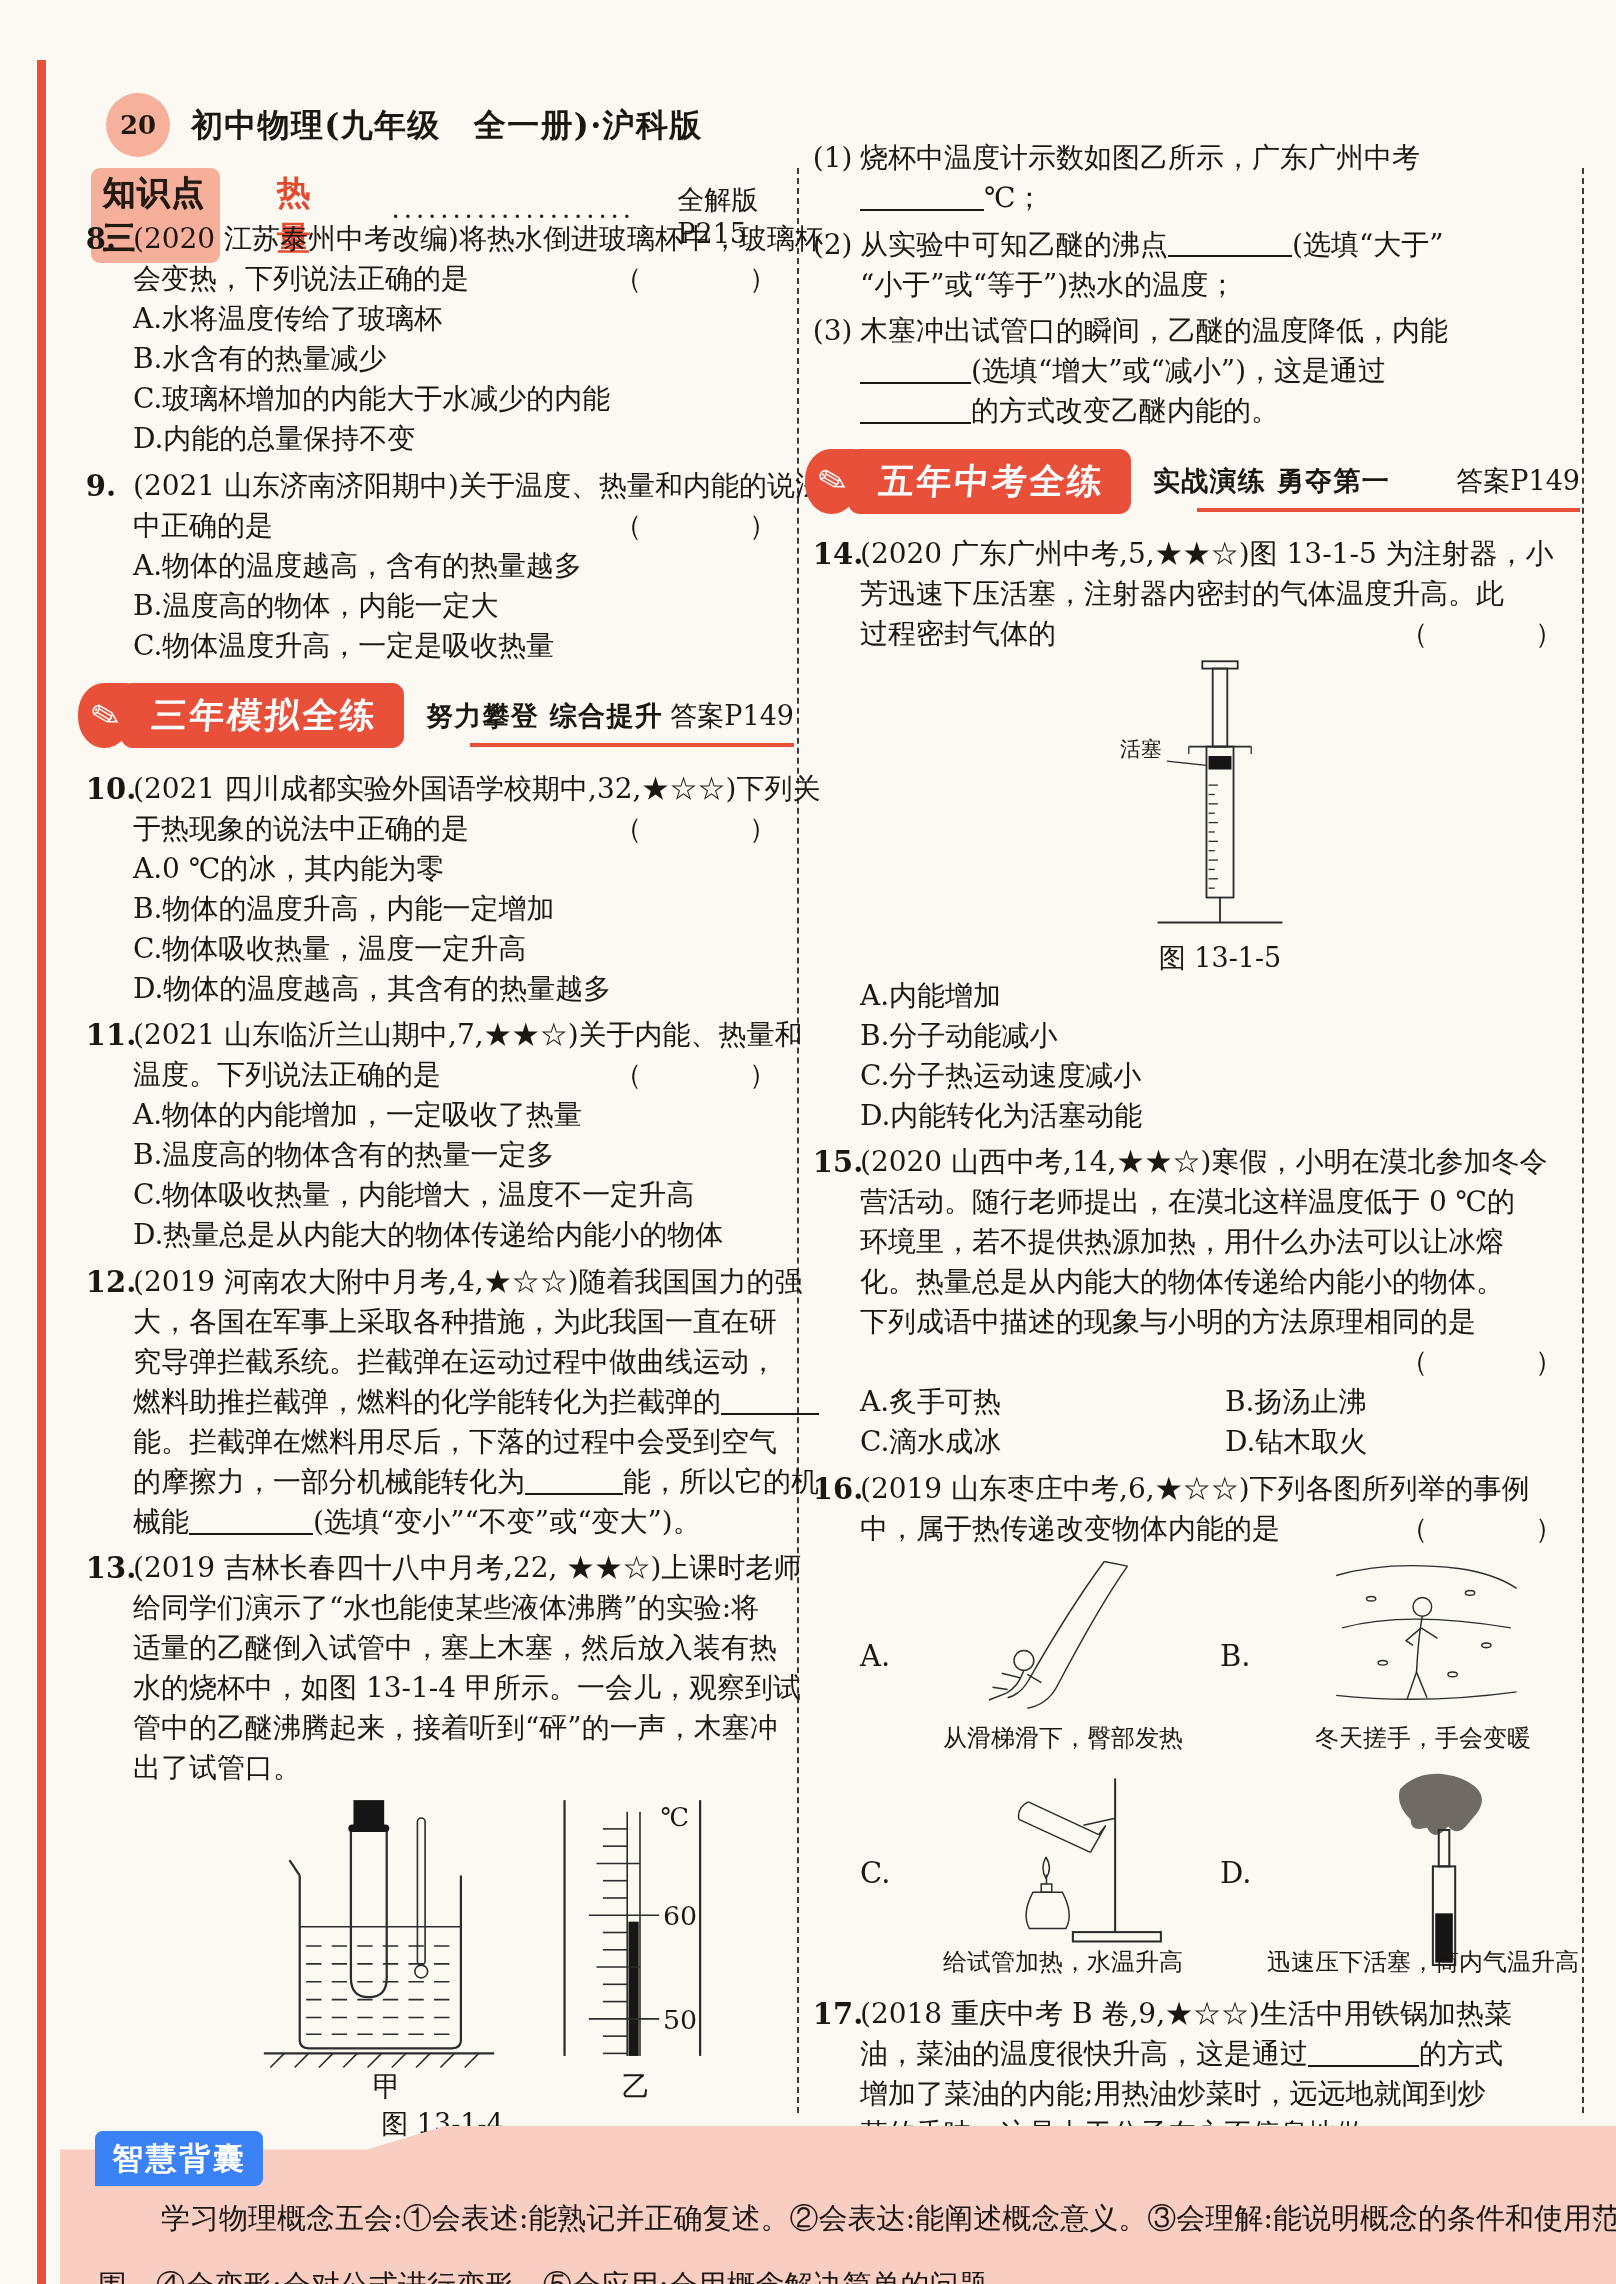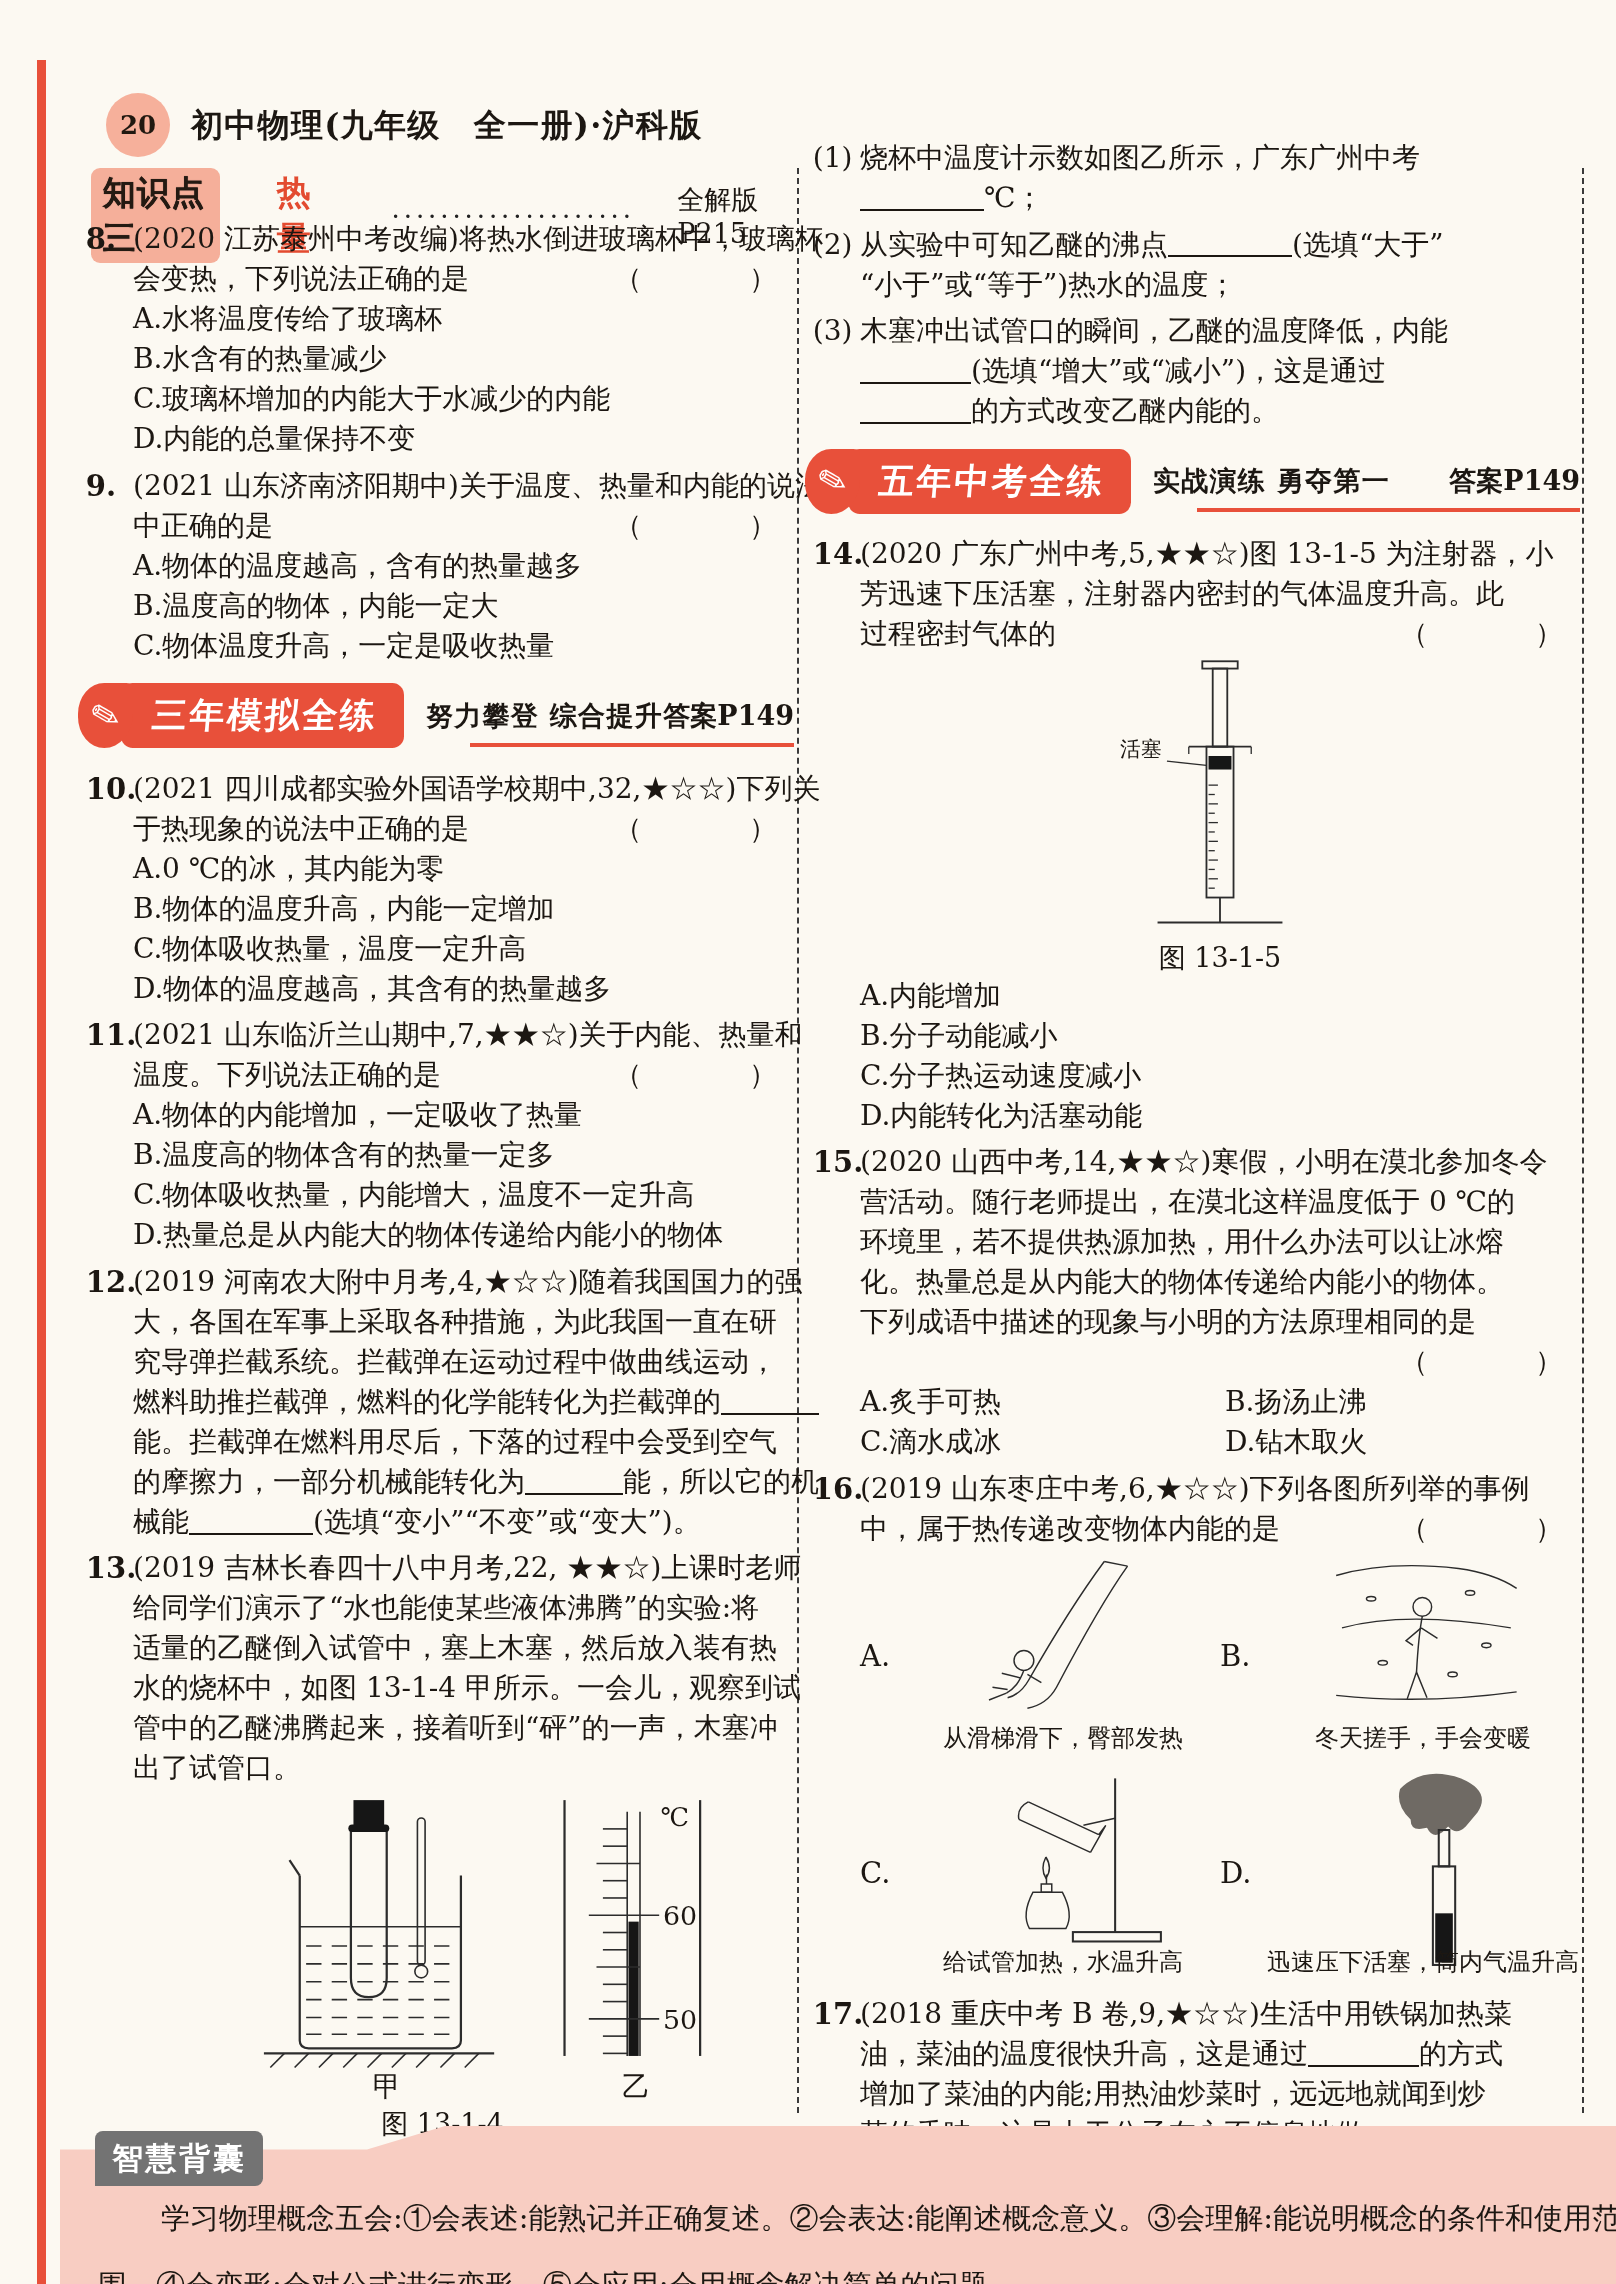--- a/index.html
+++ b/index.html
@@ -47,21 +47,21 @@
   
   .banner{position:relative;display:flex;align-items:center;margin:14.4px 0 17px -13px;height:72px;}
   .leaf{width:55px;height:65px;background:#e8503a;border-radius:50% 6.5px 55% 50%;
     display:flex;align-items:center;justify-content:center;flex:none;z-index:2;}
   .leaf span{color:#fff;font-size:35px;transform:rotate(-15deg);}
   .banner-rect{margin-left:-11.7px;background:#e8503a;border-radius:11.7px;height:65px;
     display:flex;align-items:center;padding:0 26px 0 31px;z-index:1;}
   .banner-rect span{color:#fff;font-size:35px;font-weight:900;letter-spacing:2.6px;
     font-family:"Liberation Sans","DejaVu Sans",sans-serif;transform:skewX(-5deg);}
   .banner-sub{margin-left:22px;font-size:27px;font-weight:700;letter-spacing:1.3px;z-index:1;}
-  .banner-ans{margin-left:auto;font-size:27px;z-index:1;font-weight:bold;}
+  .banner-ans{margin-left:auto;font-size:27px;z-index:1;}
   .banner-tail{position:absolute;left:392px;right:0;bottom:5.2px;height:3.9px;background:#e8503a;}
 
   
   .figure{text-align:center;}
   .fig-caption{font-size:27px;line-height:37px;text-align:center;margin-top:1.3px;}
   svg{overflow:visible;}
   .sk{stroke:#2c2c2c;stroke-width:3.5;fill:none;}
   .sk2{stroke:#2c2c2c;stroke-width:2.5;fill:none;}
   .fill-dark{fill:#161616;stroke:none;}
   .svgtext{font-family:"DejaVu Serif",serif;fill:#1c1712;}
@@ -69,21 +69,21 @@
   
   .grid16{display:flex;flex-wrap:wrap;margin-top:3.9px;}
   .cell16{width:50%;display:flex;align-items:center;box-sizing:border-box;padding:5.2px 0 9px 0;}
   .cell16 .letter{font-size:29px;width:46px;flex:none;}
   .cell16 .imgwrap{flex:1;display:flex;flex-direction:column;align-items:center;text-align:right;}
   .cell16 .cap{font-size:24px;line-height:31px;margin-top:2.6px;white-space:nowrap;}
 
   
   .footer-box{position:absolute;left:60px;top:2126px;right:0;bottom:0;background:#f8cdc2;
     clip-path:polygon(0 23.5px,307px 23.5px,385px 0,1556px 0,1556px 158px,0 158px);}
-  .footer-badge{position:absolute;left:95px;top:2131px;background:#737373;color:#fff;
+  .footer-badge{position:absolute;left:95px;top:2131px;background:#3b82f6;color:#fff;
     font-size:31px;font-weight:900;letter-spacing:2.6px;padding:6.5px 17px;border-radius:7.8px 7.8px 7.8px 0;
     font-family:"Liberation Sans","DejaVu Sans",sans-serif;z-index:3;}
   .footer-text{position:absolute;left:98px;top:2185px;right:46px;z-index:2;font-size:29px;line-height:67px;}
   .footer-text .fl1{text-indent:63px;white-space:nowrap;}
   .footer-text .fl2{white-space:nowrap;}
 </style>
 </head>
 <body>
 
 <div class="edge-left"></div>

